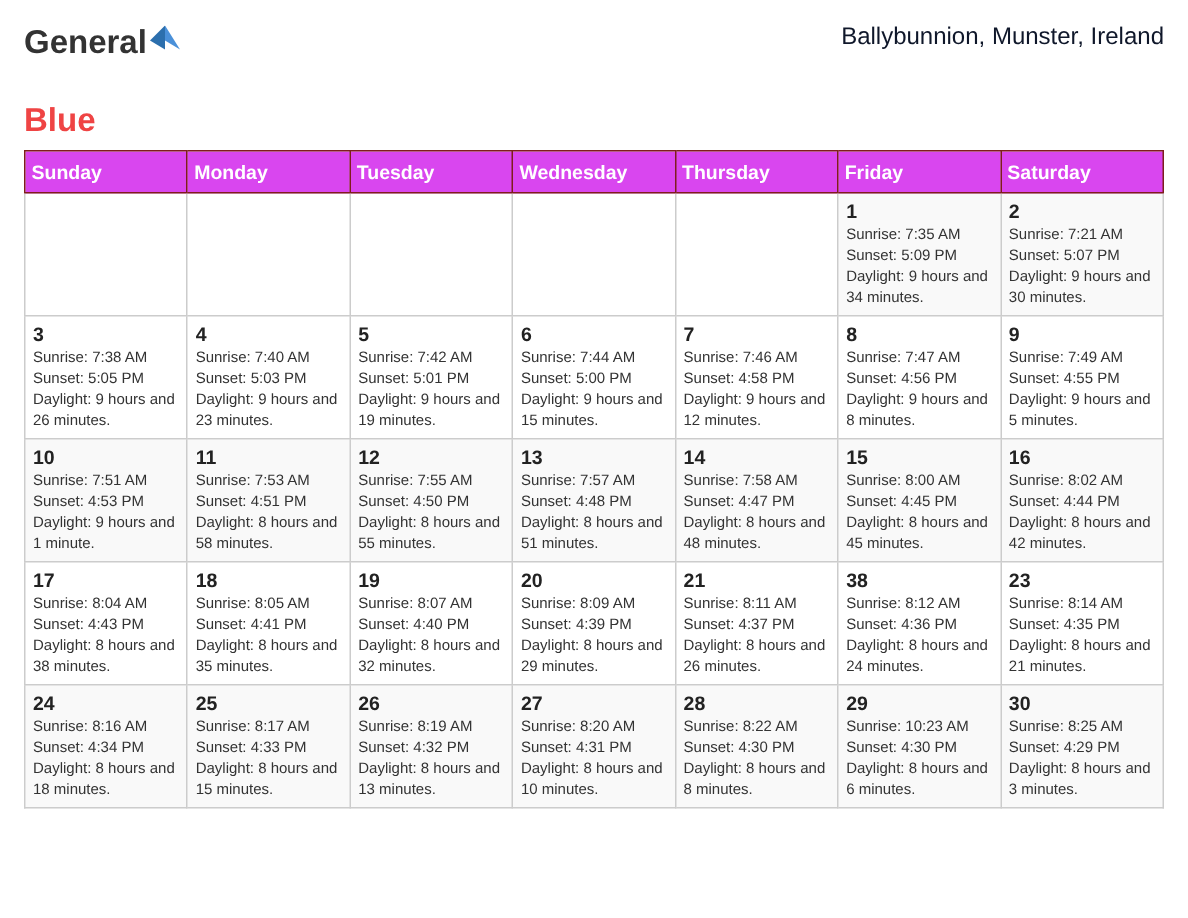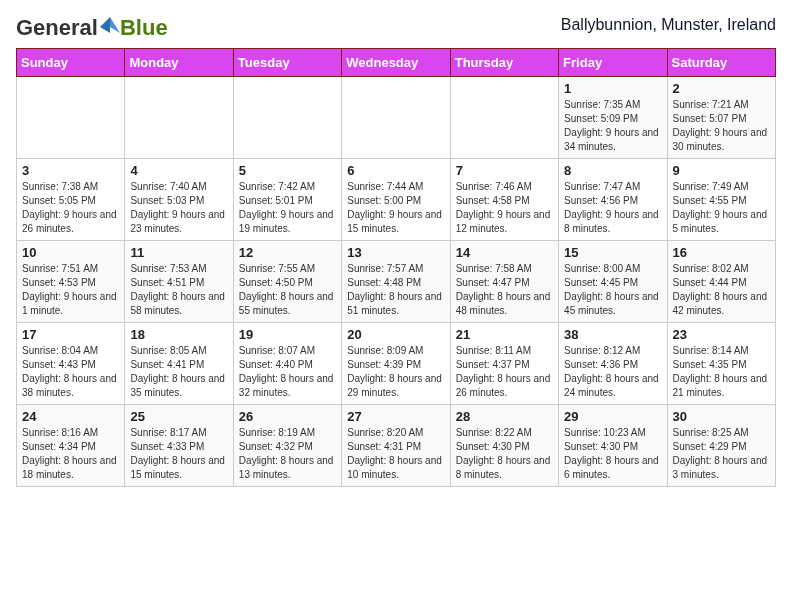--- a/index.html
+++ b/index.html
@@ -11,22 +11,23 @@
       padding: 16px;
     }
     .header {
       display: flex;
       justify-content: space-between;
       align-items: flex-start;
       margin-bottom: 8px;
     }
     .logo {
       display: flex;
-      flex-direction: row;
+      flex-direction: column;
       line-height: 1.1;
+      gap: 28px;
     }
     .title-block {
       text-align: right;
     }
     .month-title {
       font-size: 36px;
       font-weight: normal;
       color: #222;
     }
     .location {
@@ -81,21 +82,21 @@
 
 <div class="header">
   <div class="logo">
     <div style="display:flex;align-items:center;">
       <span style="font-size:22px;font-weight:bold;color:#333;">General</span>
       <svg width="20" height="22" viewBox="0 0 20 22" style="margin-left:2px;">
         <polygon points="10,0 20,16 10,10" fill="#4a90d9"></polygon>
         <polygon points="10,0 0,10 10,16" fill="#2c6fad"></polygon>
       </svg>
     </div>
-    <span style="font-size:22px;font-weight:bold;color:#4d7c0f;">Blue</span>
+    <span style="font-size:22px;font-weight:bold;color:#ef4444;">Blue</span>
   </div>
   <div class="title-block">
     <div class="location">Ballybunnion, Munster, Ireland</div>
   </div>
 </div>
 
 <table>
   <thead>
     <tr>
     <th>Sunday</th>

